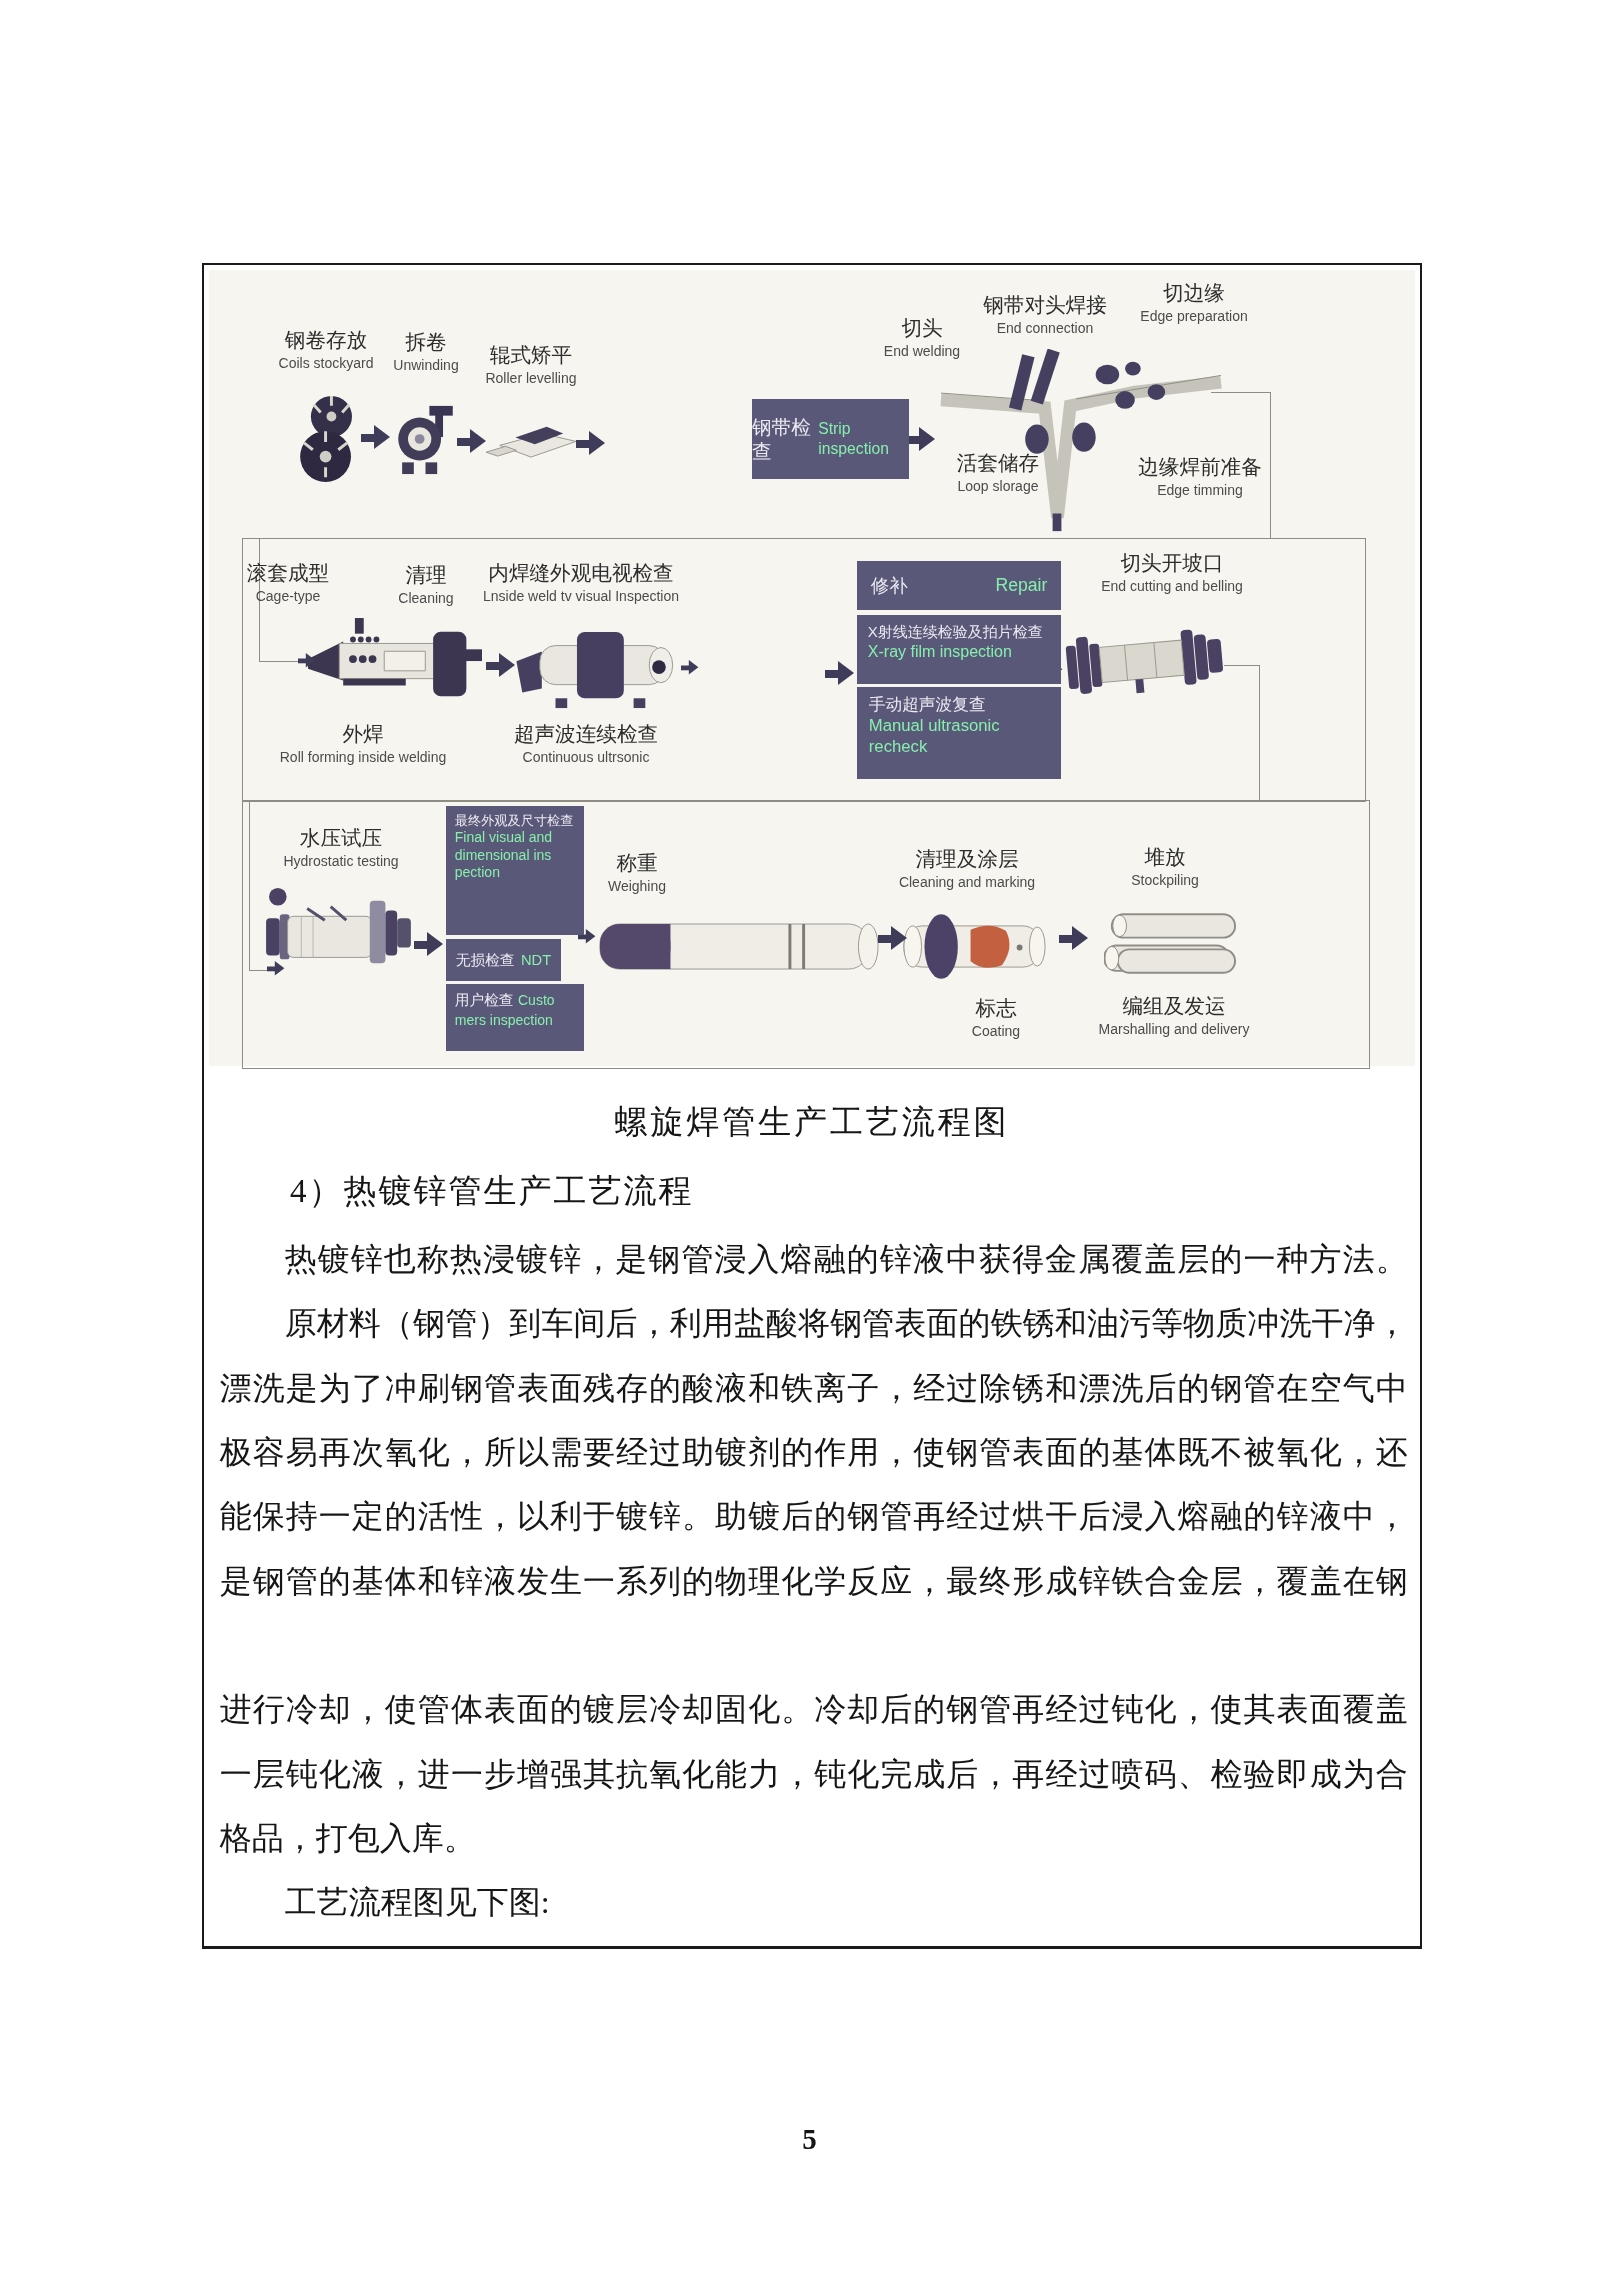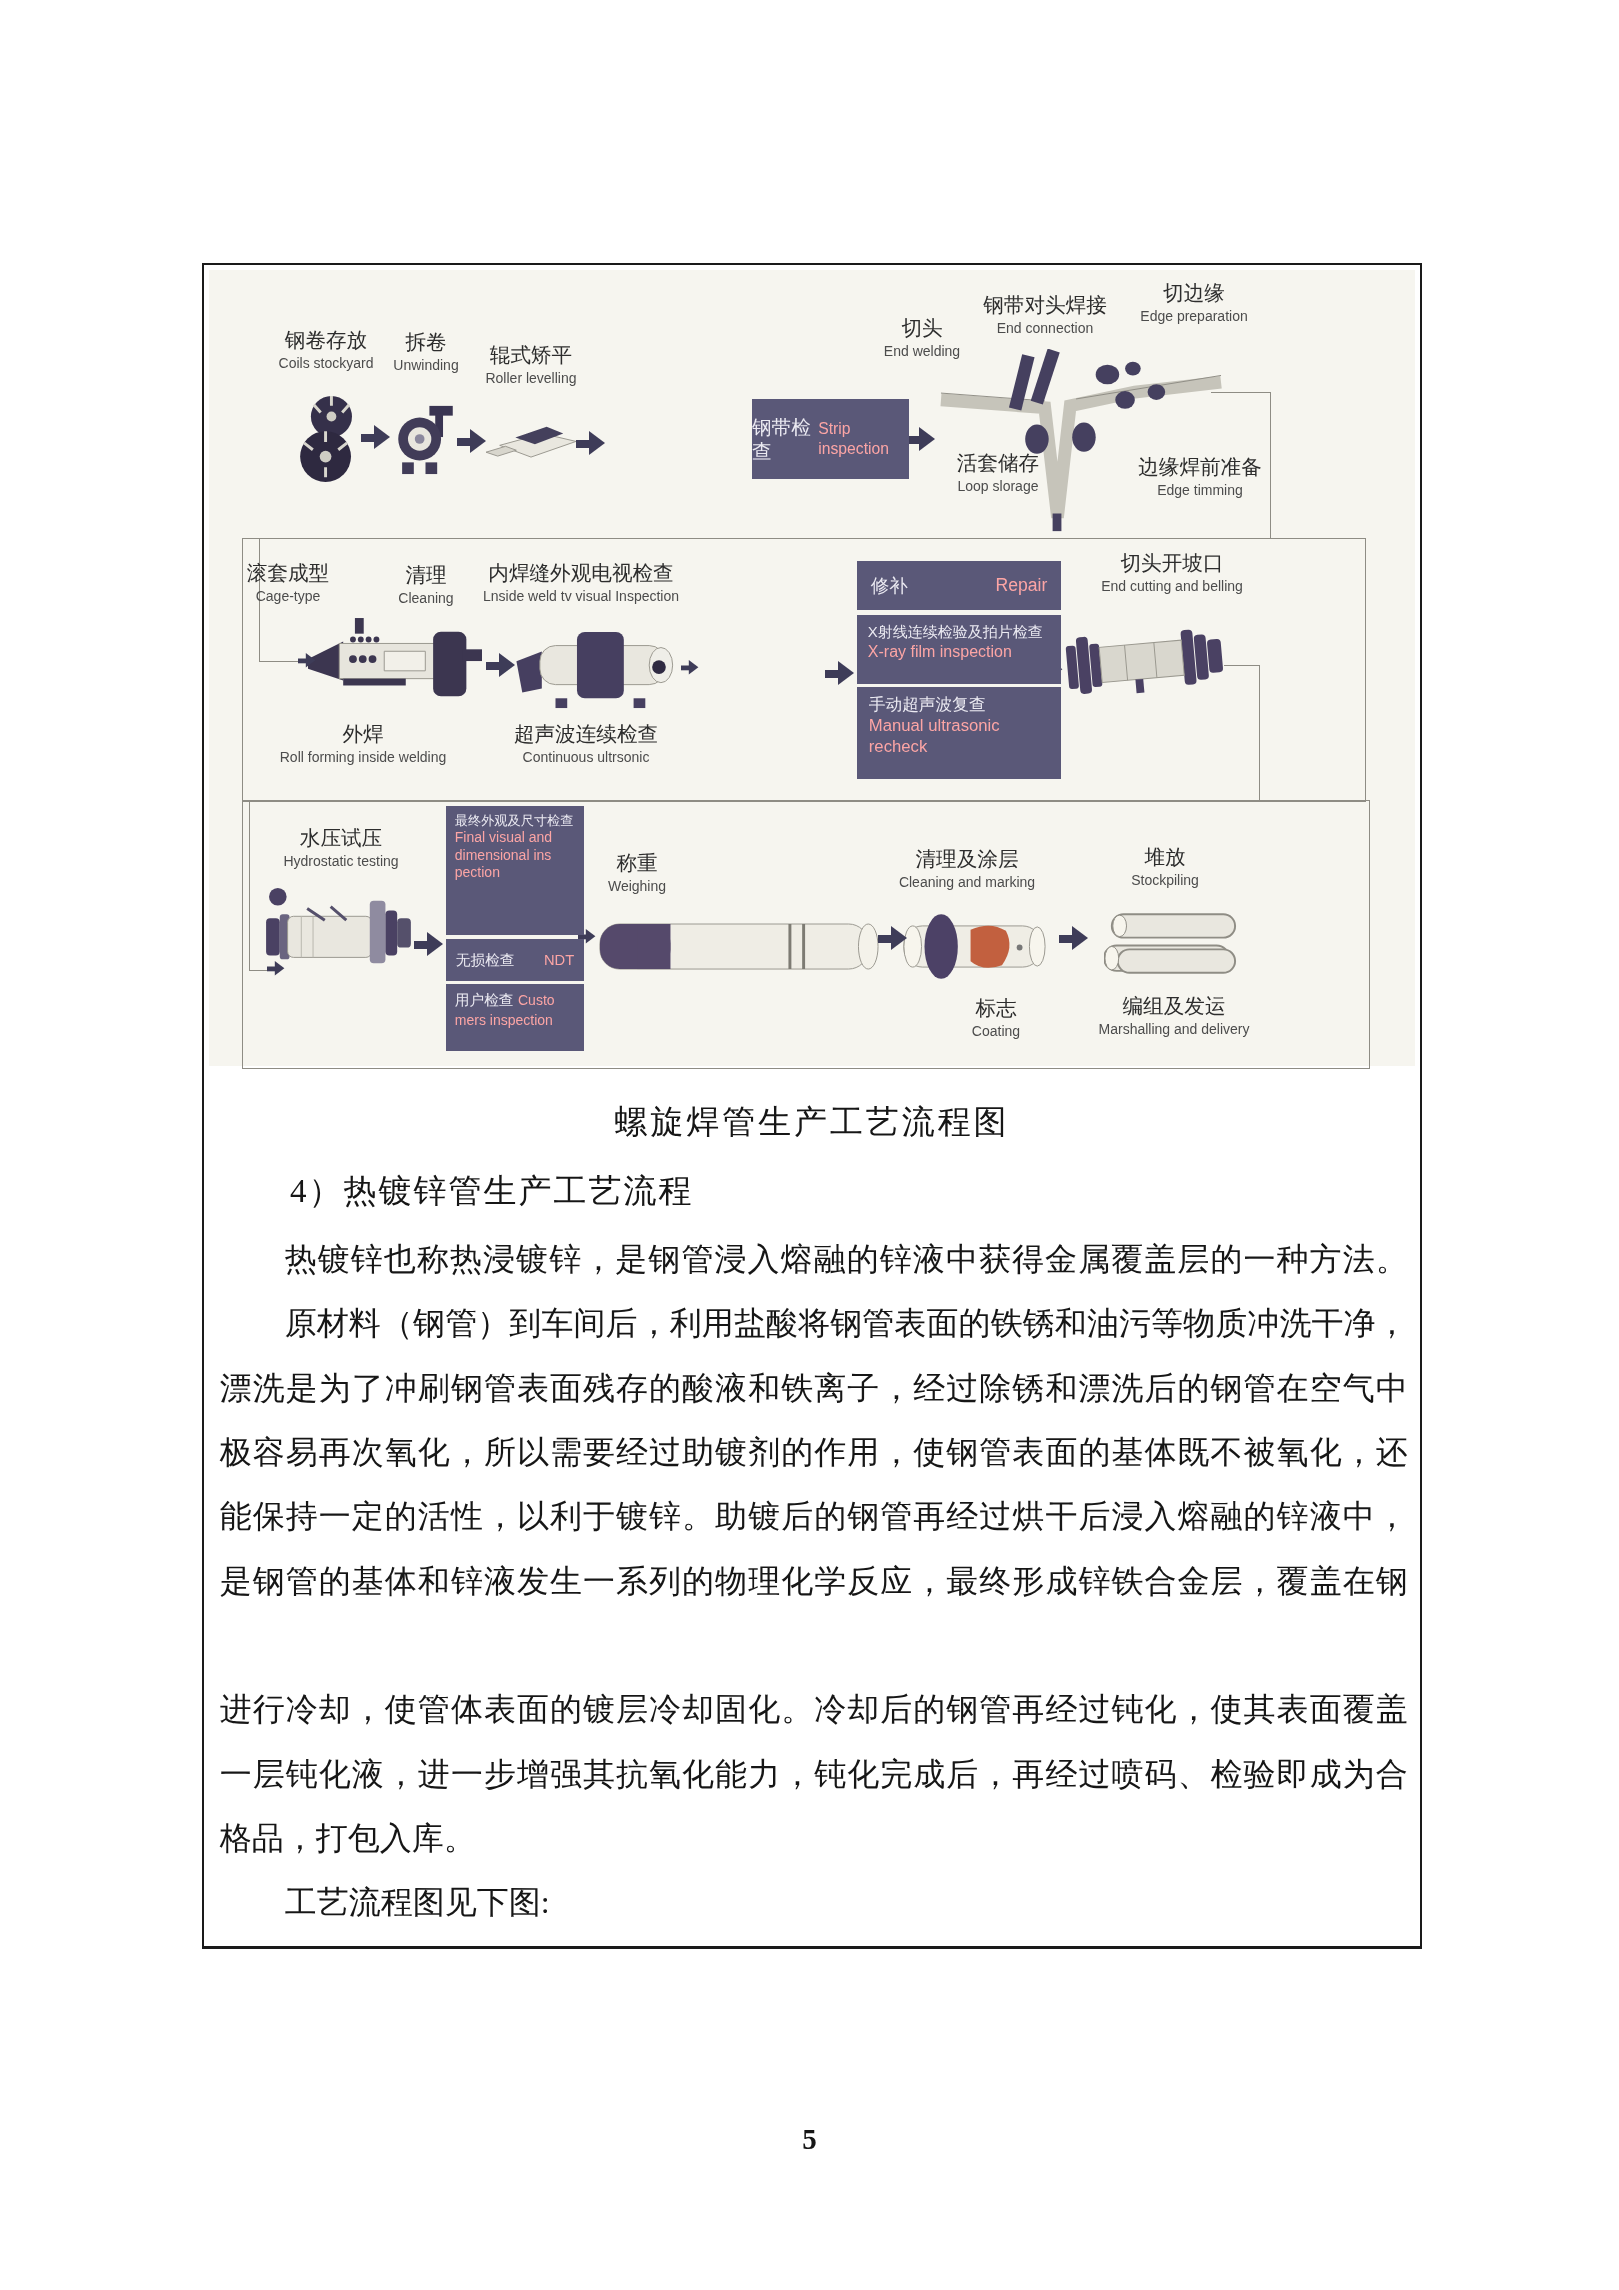--- a/index.html
+++ b/index.html
@@ -8,21 +8,21 @@
   .cell{position:absolute;left:202px;top:263px;width:1220px;height:1686px;
         border:2.9px solid #1a1a1a;border-bottom-width:3.9px;box-sizing:border-box;background:#fff}
   .figbg{position:absolute;left:4.9px;top:4.9px;width:1206px;height:796px;background:#f6f5ef}
   .rowbox{position:absolute;border:1px solid #8e8c84}
   .lbl{position:absolute;transform:translateX(-50%);text-align:center;white-space:nowrap;
        font-family:"Liberation Sans","DejaVu Sans",sans-serif;color:#2d2d2d}
   .lbl .zh{font-size:20.6px}
   .lbl .en{font-size:14px;color:#4c4c4c;margin-top:1px}
   .pbox{position:absolute;background:#5a5878;color:#ebeaf2;box-sizing:border-box;
         font-family:"Liberation Sans","DejaVu Sans",sans-serif;line-height:1.25}
-  .pbox .en{color:#fca5a5}
+  .pbox .en{color:#86efac}
   .arr{position:absolute;width:31px;height:25.5px;display:block}
   .arr:before{content:"";position:absolute;left:0;top:8.8px;width:13.7px;height:7.8px;background:#3e3c58}
   .arr:after{content:"";position:absolute;left:12.7px;top:0;width:0;height:0;
              border-left:16.7px solid #3e3c58;border-top:12.7px solid transparent;border-bottom:12.7px solid transparent}
   .arr.sm{transform:scale(.6);transform-origin:left center}
   .conn{position:absolute;display:block}
   .icon{position:absolute;display:block}
   .caption{position:absolute;left:0;width:100%;top:835px;text-align:center;
            font-size:33px;line-height:45px;letter-spacing:2.9px}
   .heading{position:absolute;left:86px;top:904px;font-size:33px;line-height:45px;letter-spacing:2px}
@@ -279,21 +279,21 @@
   <i class="arr sm" style="left:63px;top:691px"></i>
   <i class="arr" style="left:210px;top:667px"></i>
   <i class="arr sm" style="left:374px;top:659px"></i>
   <i class="arr" style="left:674px;top:661px"></i>
   <i class="arr" style="left:855px;top:661px"></i>
 
   <div class="pbox" style="left:242px;top:541px;width:138px;height:129px;padding:6.9px 8.8px 0">
     <div class="zh" style="font-size:13.2px;white-space:nowrap">最终外观及尺寸检查</div>
     <div class="en" style="font-size:14px">Final visual and dimensional ins pection</div>
   </div>
-  <div class="pbox" style="left:242px;top:674px;width:138px;height:42px;display:flex;align-items:center;justify-content:space-between;padding:0 9.8px">
+  <div class="pbox" style="left:242px;top:674px;width:115px;height:42px;display:flex;align-items:center;justify-content:space-between;padding:0 9.8px">
     <span class="zh" style="font-size:14.7px">无损检查</span>
     <span class="en" style="font-size:14.7px">NDT</span>
   </div>
   <div class="pbox" style="left:242px;top:719px;width:138px;height:67px;padding:5.9px 8.8px 0">
     <span class="zh" style="font-size:14.7px">用户检查</span>
     <span class="en" style="font-size:14px">Custo mers inspection</span>
   </div>
 
   <div class="caption">螺旋焊管生产工艺流程图</div>
   <div class="heading">4）热镀锌管生产工艺流程</div>

